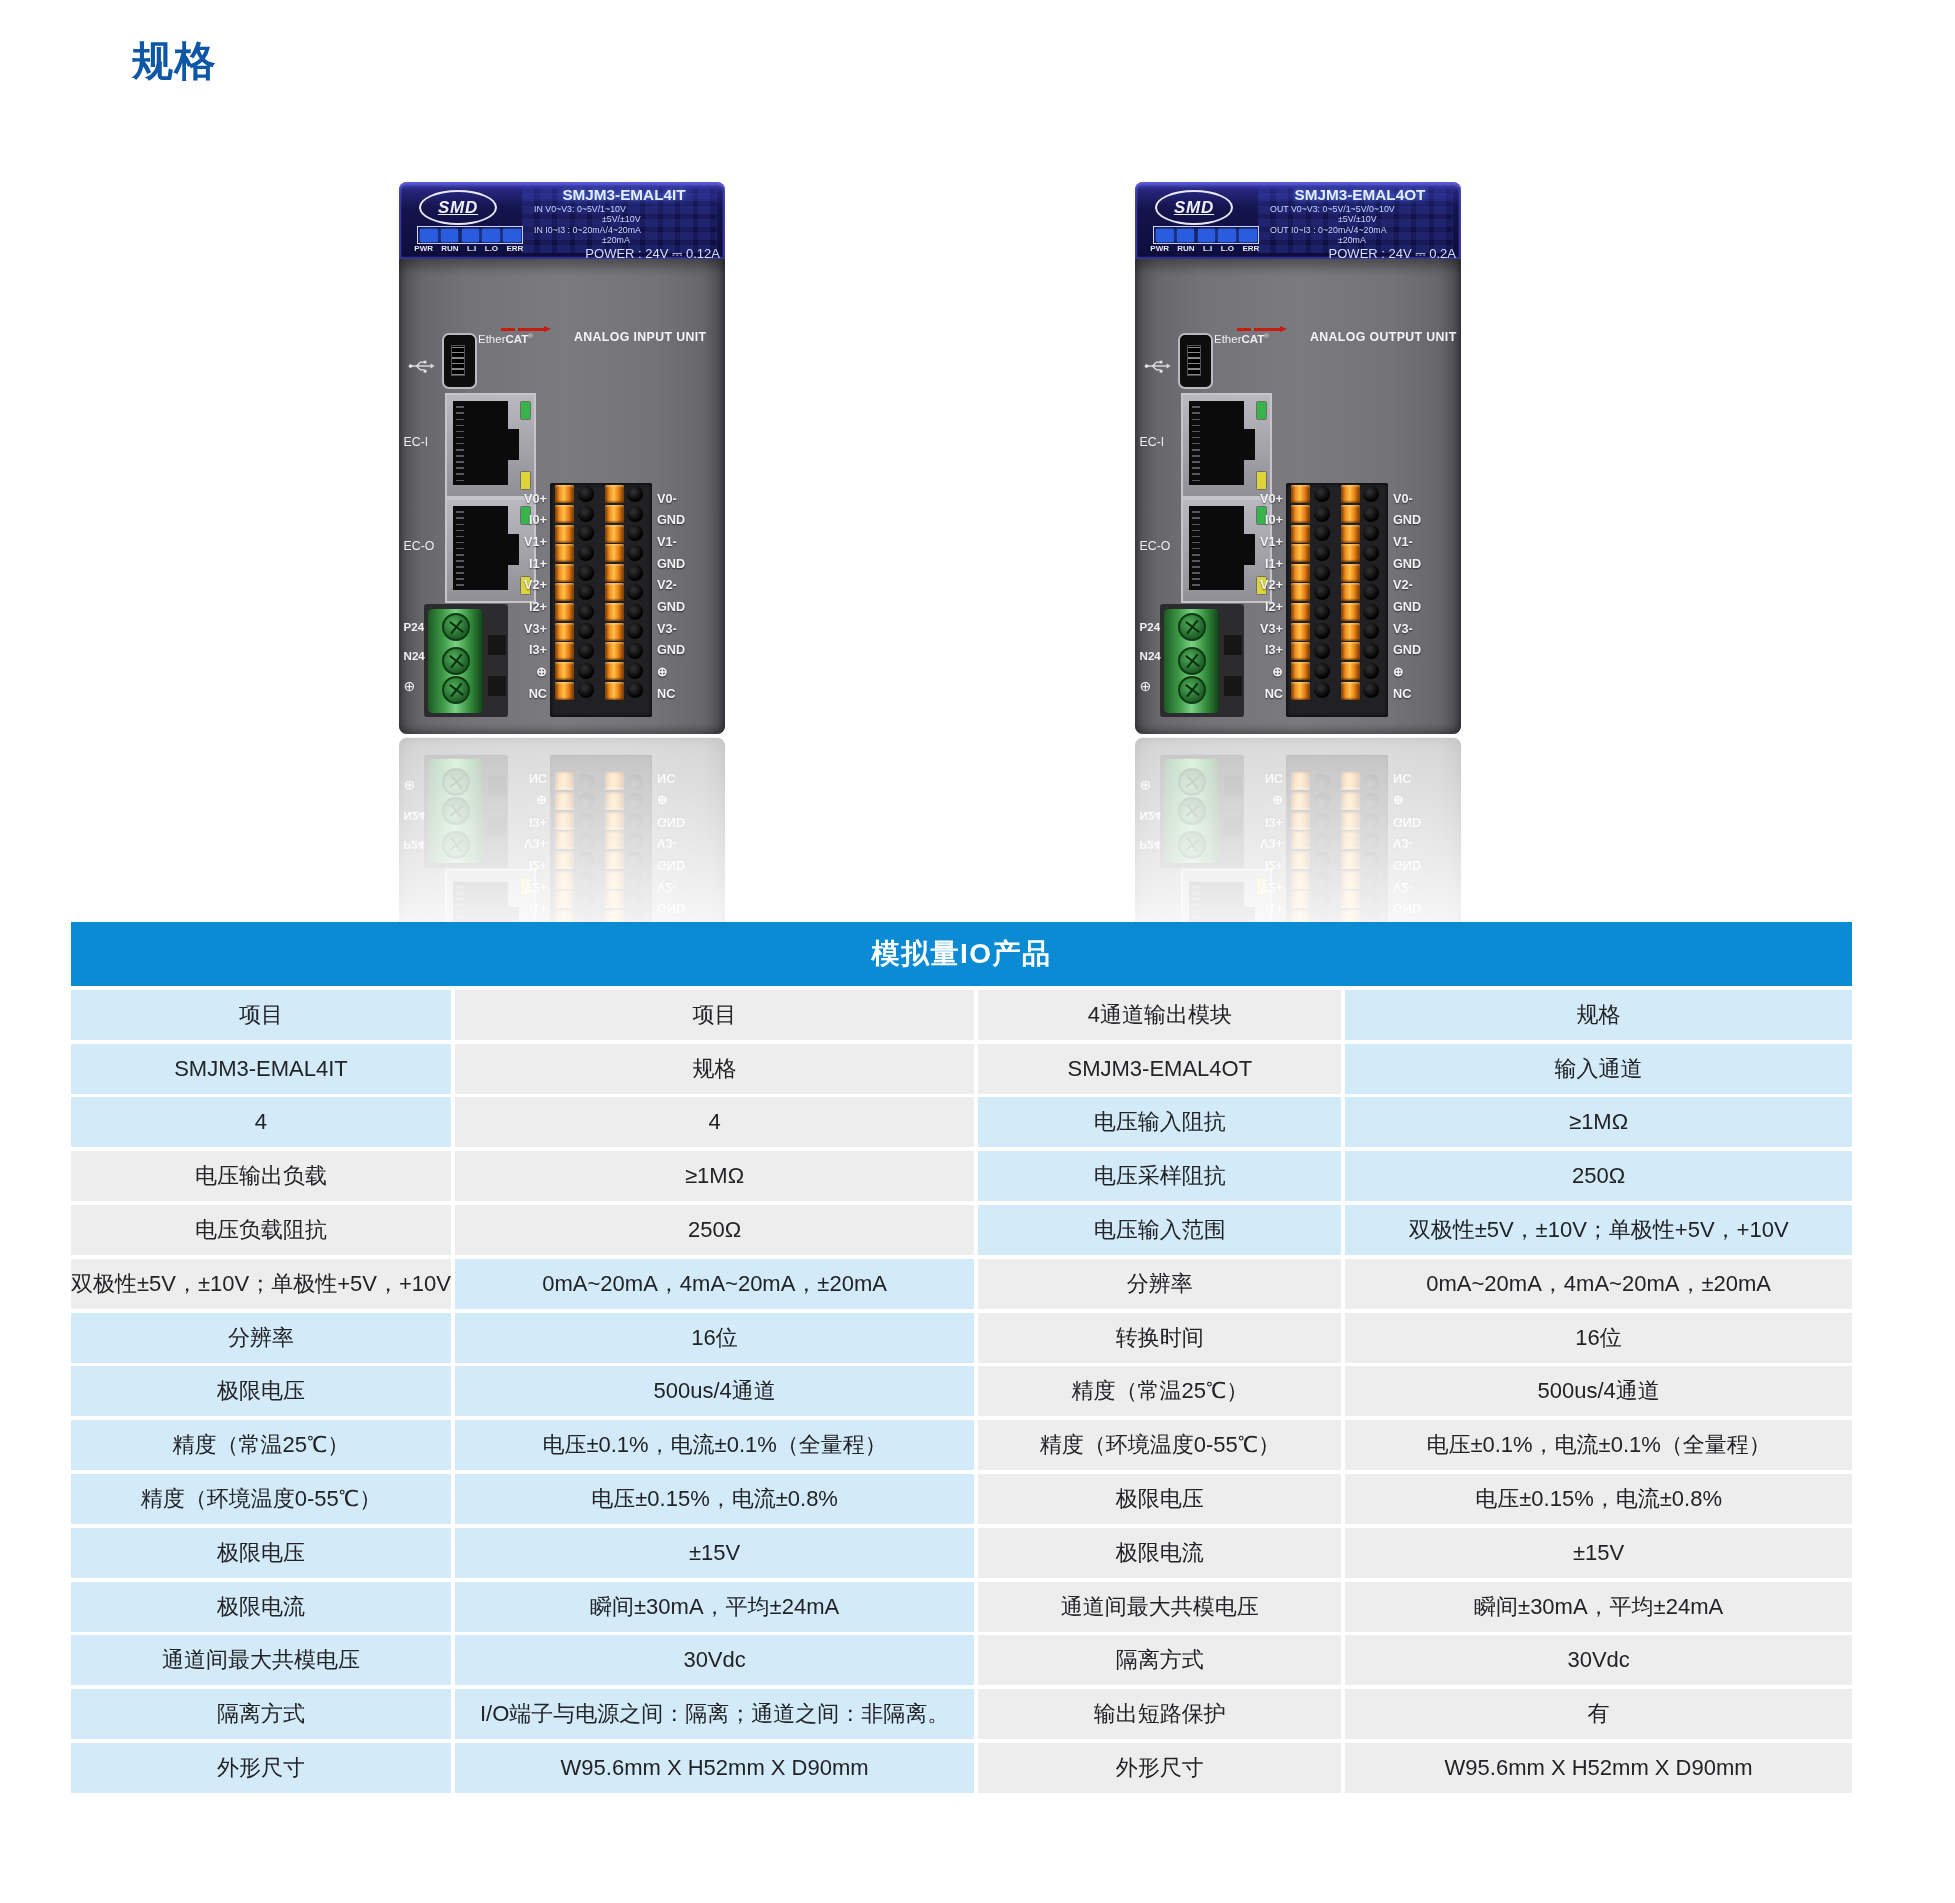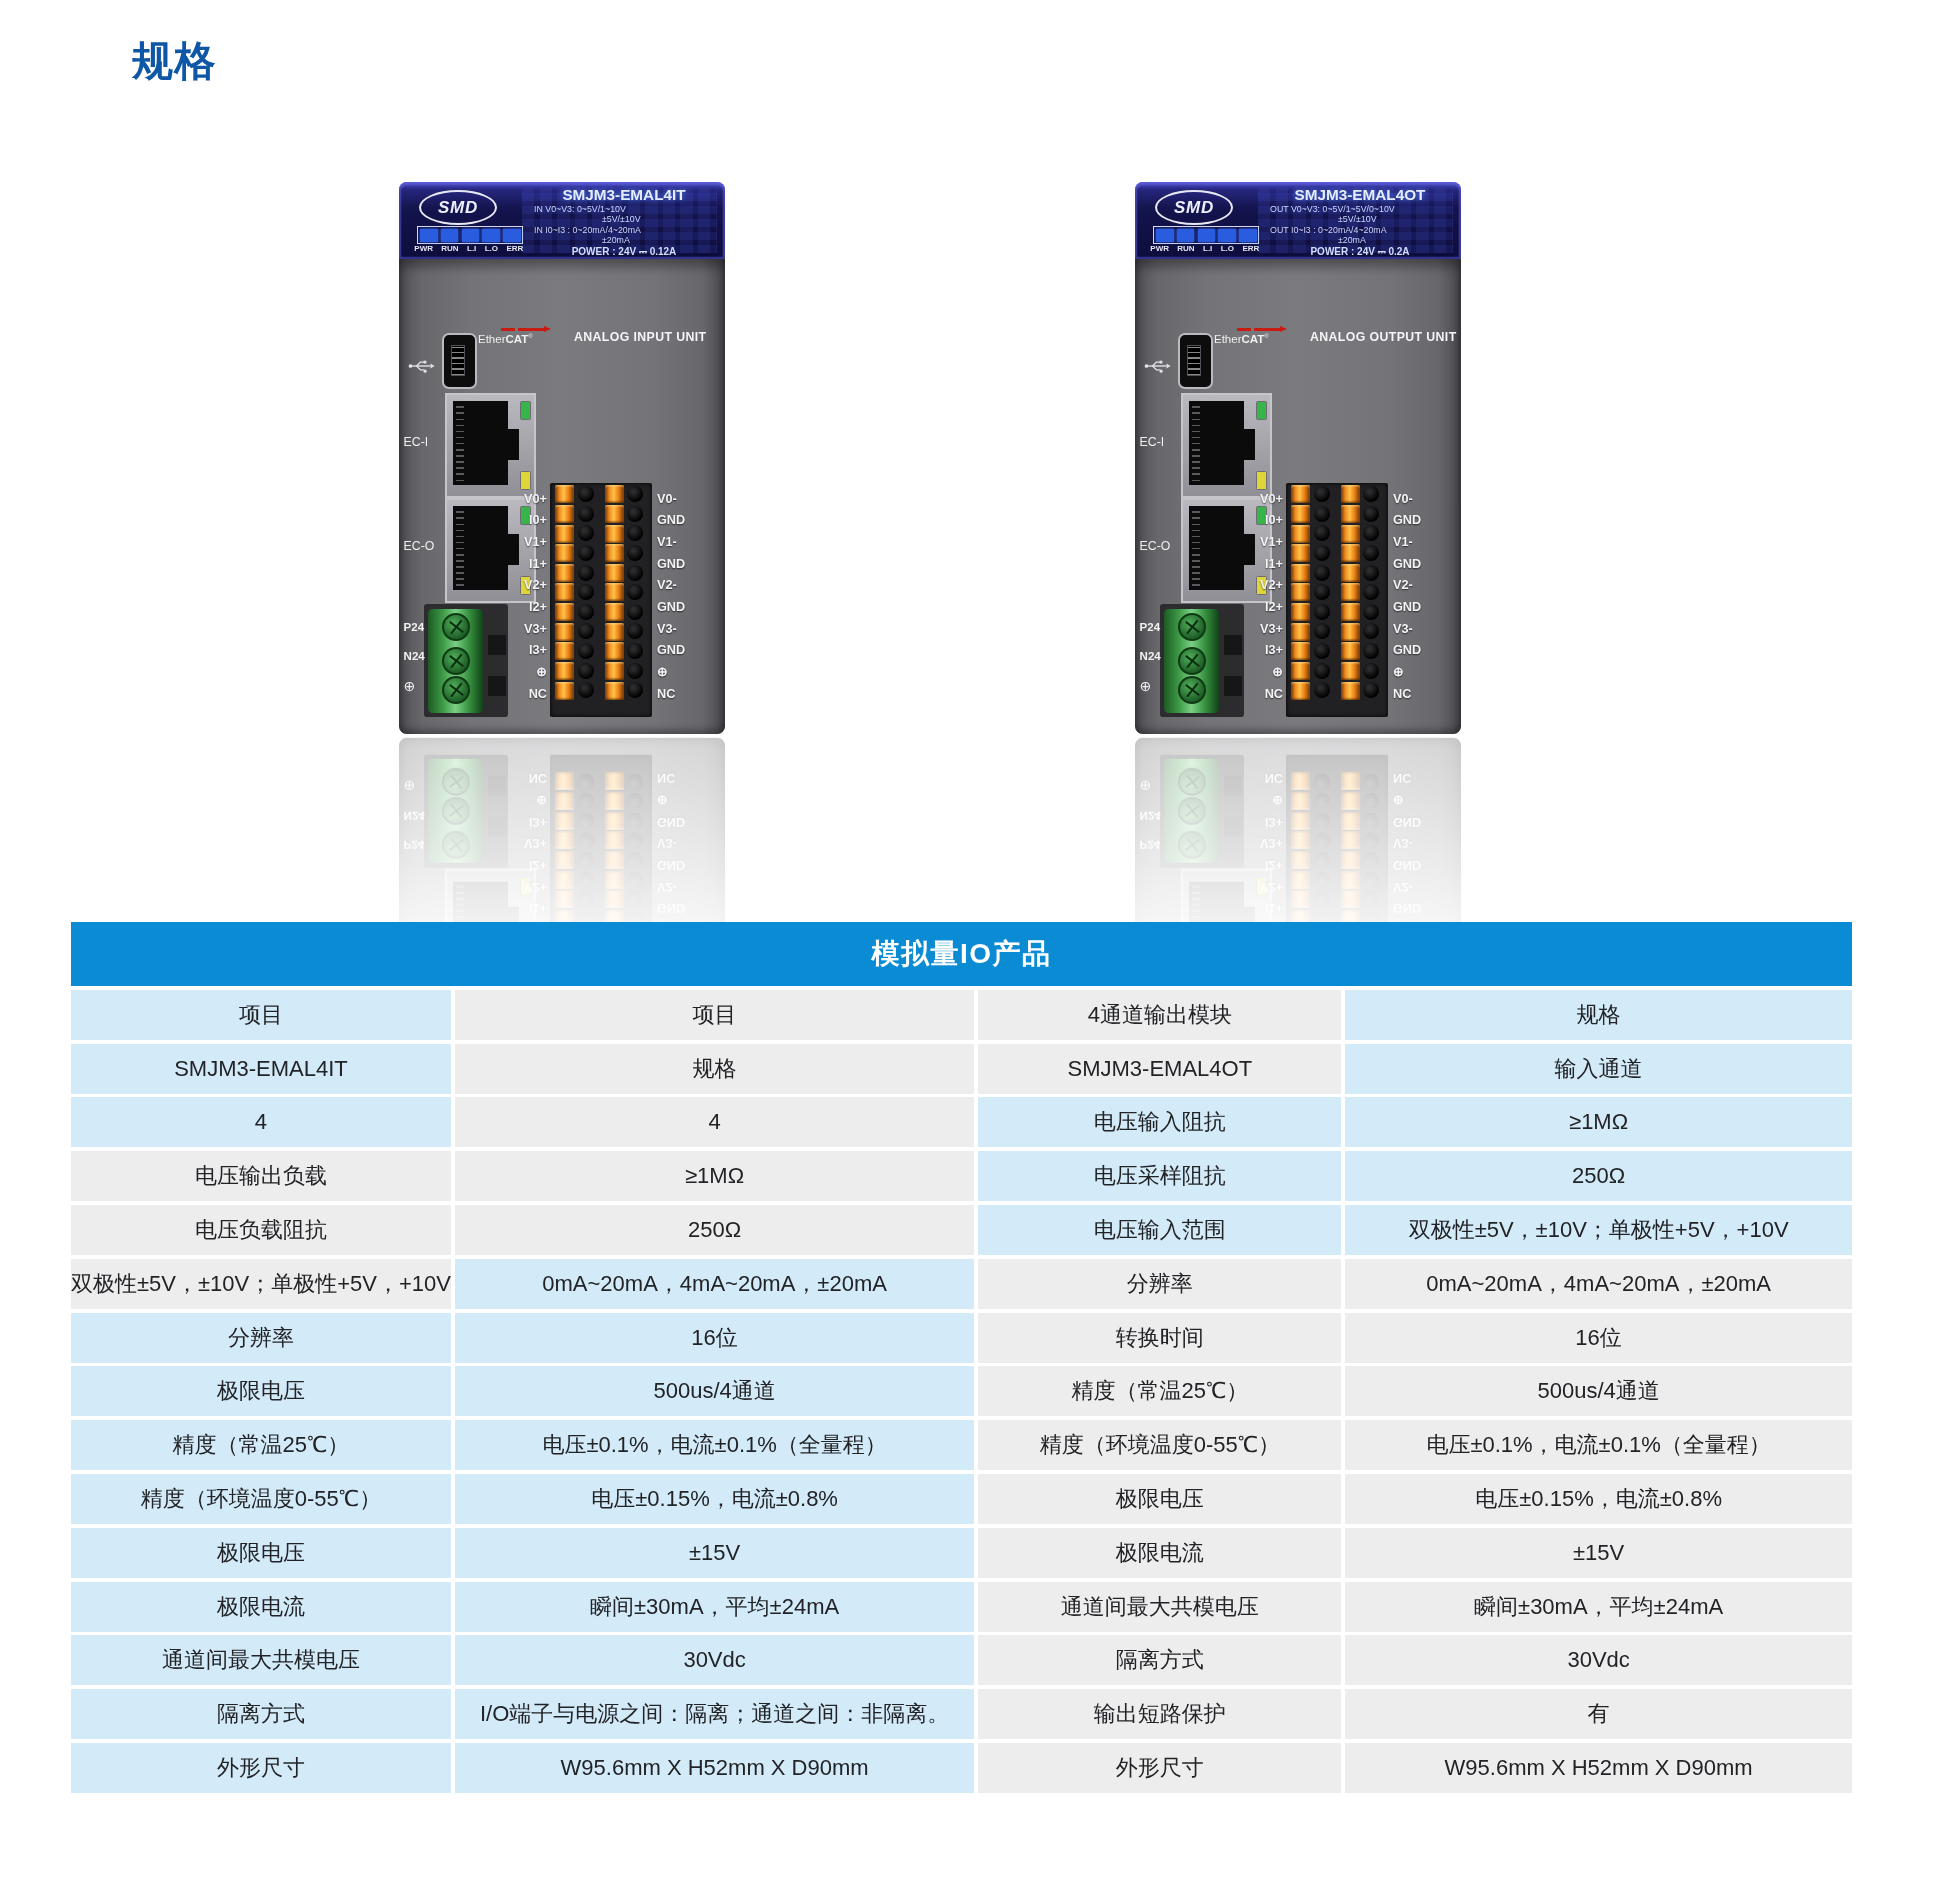--- a/index.html
+++ b/index.html
@@ -13,33 +13,33 @@
   .module-slot{position:absolute;top:182px;width:326px;height:552px;
                -webkit-box-reflect:below 3.8px linear-gradient(to bottom,transparent 58%,rgba(0,0,0,.28) 100%);}
   .cap{position:absolute;left:0;top:0;width:326px;height:77px;border-radius:7.7px 7.7px 0 0;
        background:linear-gradient(180deg,#4a4ace 0%,#26267e 10%,#14144e 34%,#0d0d3c 100%);
        box-shadow:inset 0 0 0 2.3px rgba(80,80,210,.55), inset 0 2.3px 3.1px rgba(160,170,255,.4);}
   .cap-pattern{position:absolute;left:123px;top:6.1px;right:7.7px;bottom:6.1px;opacity:.55;
        background-image:repeating-linear-gradient(90deg,rgba(95,115,255,.20) 0 12.3px,transparent 12.3px 17.6px),
                         repeating-linear-gradient(0deg,rgba(70,90,235,.25) 0 7.7px,transparent 7.7px 13px);}
   .smd{position:absolute;left:20px;top:8.4px;width:74px;height:31px;border:2.3px solid #e8e8f4;
        border-radius:50%;display:flex;align-items:center;justify-content:center;}
-  .smd-text{font-size:17px;font-weight:bold;font-style:italic;color:#eef0ff;letter-spacing:0.8px;}
+  .smd-text{font-size:17px;font-weight:bold;font-style:italic;color:#eef0ff;letter-spacing:0.8px;text-decoration:underline;}
   .led-strip{position:absolute;left:18.4px;top:44px;width:101px;height:13px;border:1.5px solid #dcdce8;
        display:flex;gap:3.1px;padding:1.5px;box-sizing:content-box;}
   .led{flex:1;background:#2a5ce0;box-shadow:0 0 3.1px #3a6cf0;}
   .led-labels{position:absolute;left:15.3px;top:62px;width:109px;display:flex;justify-content:space-between;
        font-size:8px;font-weight:bold;color:#e6e6f2;}
   .cap-right{position:absolute;left:129px;top:3.8px;width:192px;}
   .model{font-size:15.3px;font-weight:bold;color:#e6ecff;text-align:center;
          text-shadow:0 0 6.1px rgba(90,150,255,.8);white-space:nowrap;}
   .spec-line{font-size:8.8px;line-height:10.4px;color:#ccd6ff;white-space:nowrap;text-align:left;}
   .l1,.l3{padding-left:6.1px;}
   .l2,.l4{padding-left:74px;}
-  .power-line{font-size:10px;font-weight:bold;color:#d6deff;text-align:center;margin-top:0.8px;white-space:nowrap;}
+  .power-line{font-size:13px;font-weight:normal;color:#d6deff;text-align:right;margin-top:0.8px;white-space:nowrap;}
 
   .mbody{position:absolute;left:0;top:77px;width:326px;height:475px;border-radius:0 0 7.7px 7.7px;
        background:linear-gradient(90deg,#4e4e53 0%,#67676c 7%,#737378 22%,#7a7a7f 50%,#737378 78%,#67676c 93%,#48484d 100%);
        box-shadow:inset 0 7.7px 10.7px rgba(0,0,0,.35), inset 0 -4.6px 7.7px rgba(0,0,0,.3);}
   .ethercat{position:absolute;left:79px;top:73px;font-size:11.5px;color:#f0f0f0;white-space:nowrap;}
   .ec-cat{font-weight:bold;}
   .ec-reg{font-size:6.1px;vertical-align:super;}
   .red-dash{position:absolute;left:23px;top:-3.8px;width:14px;height:2.3px;background:#c81b12;}
   .red-line{position:absolute;left:40px;top:-3.8px;width:26px;height:2.3px;background:#c81b12;}
   .red-tip{position:absolute;left:66px;top:-6.1px;width:0;height:0;

